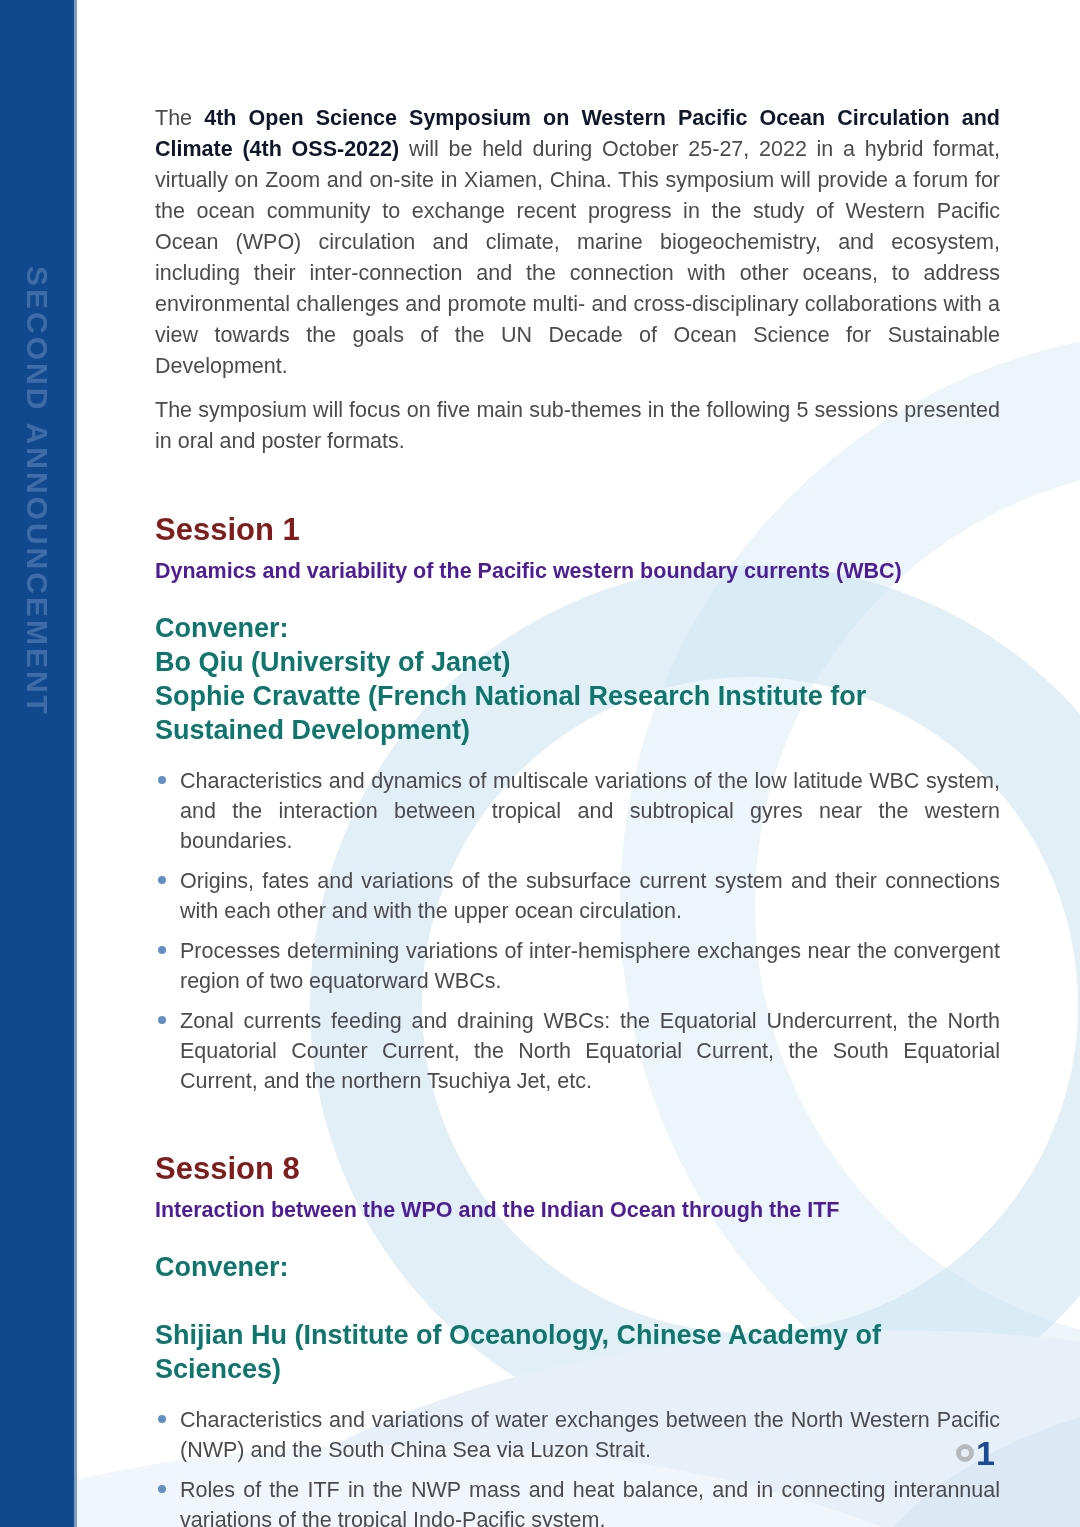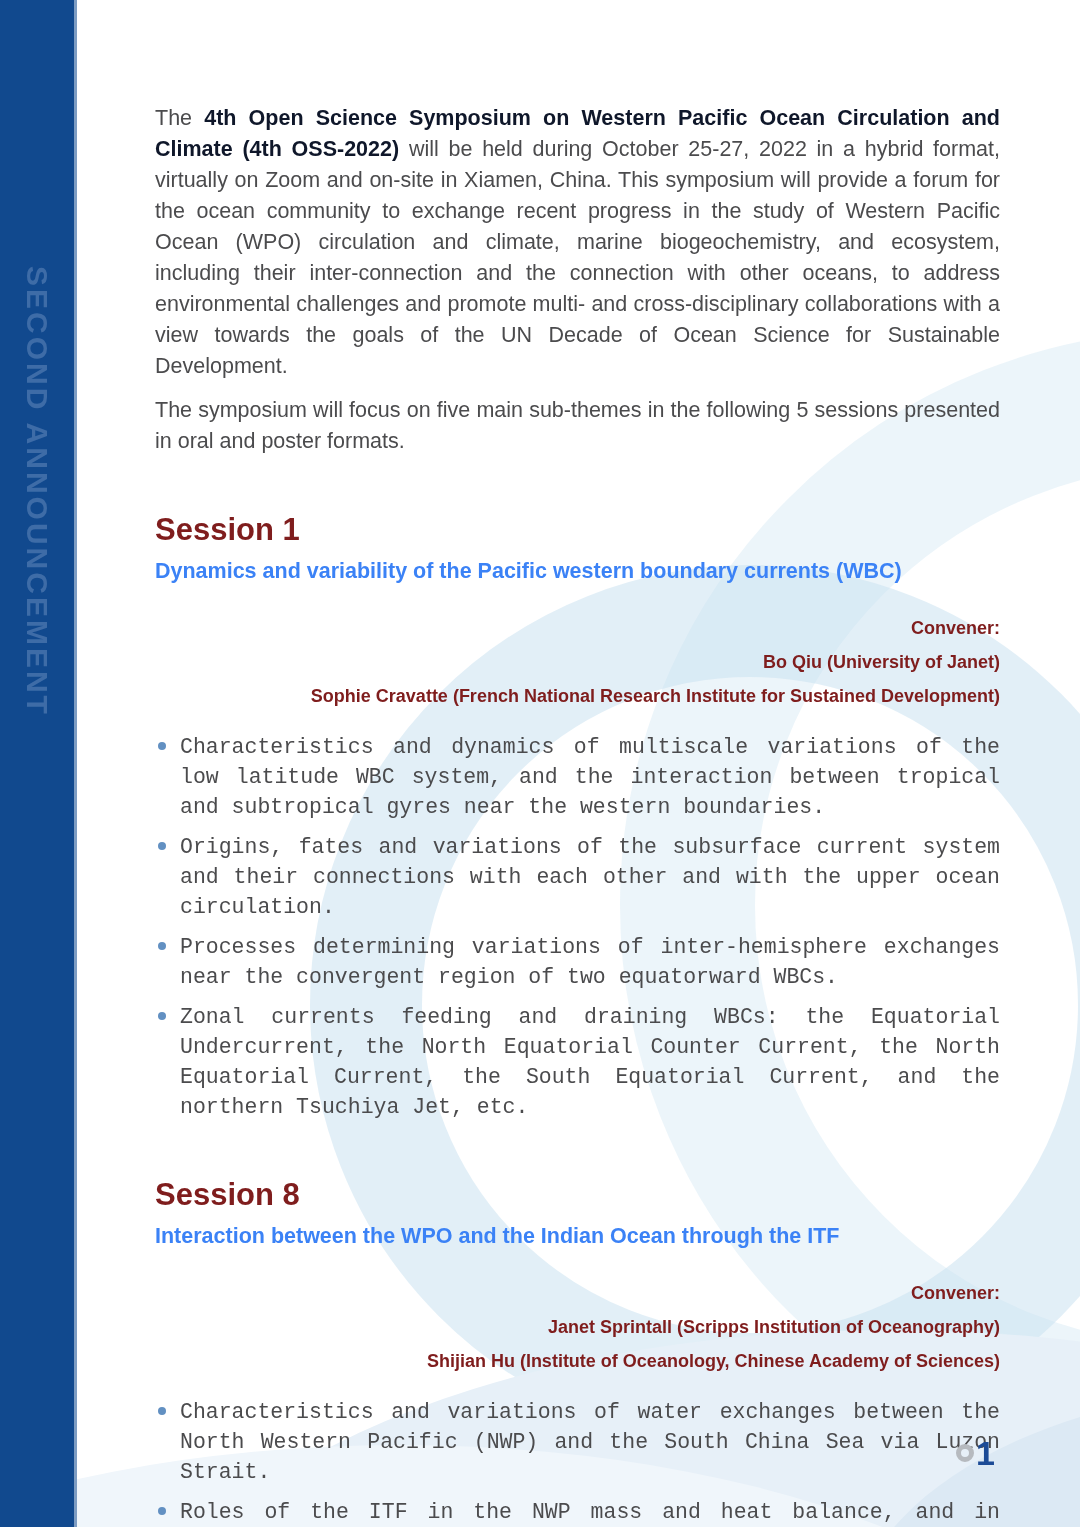--- a/index.html
+++ b/index.html
@@ -28,23 +28,23 @@
   .sidebar-text{
     writing-mode:vertical-rl;font-size:30px;font-weight:bold;color:#3E6CA7;
     letter-spacing:3px;padding-top:266px;white-space:nowrap;
   }
   
   .content{position:absolute;left:155px;top:0;width:845px;z-index:2;color:#4B4B4D;}
   .intro{margin:0;padding-top:103px;font-size:21.5px;line-height:31px;text-align:justify;}
   .intro2{margin:13px 0 0;font-size:21.5px;line-height:31px;text-align:justify;}
   .bold-blue{color:#0f172a;font-weight:bold;}
   .session-title{margin:55px 0 0;font-size:31px;font-weight:bold;color:#7f1d1d;}
-  .session-sub{margin:10px 0 0;font-size:21.5px;font-weight:bold;color:#3b82f6;line-height:27px;}
-  .convener{margin:26px 0 0;font-size:18px;line-height:34px;font-weight:bold;color:#7f1d1d;text-align:right;}
-  .topics{list-style:none;margin:19px 0 0;padding:0;font-family:Liberation Mono, monospace;}
+  .session-sub{margin:10px 0 0;font-size:21.5px;font-weight:bold;color:#4c1d95;line-height:27px;}
+  .convener{margin:26px 0 0;font-size:27px;line-height:34px;font-weight:bold;color:#0f766e;}
+  .topics{list-style:none;margin:19px 0 0;padding:0;}
   .topics li{position:relative;padding-left:25px;margin-bottom:10px;
     font-size:21.5px;line-height:30px;text-align:justify;}
   .topics .dot{position:absolute;left:3px;top:10px;width:8px;height:8px;
     border-radius:50%;background:#6290C2;}
   
   .pagenum-wrap{position:absolute;top:1436px;right:85px;z-index:2;
     display:flex;align-items:flex-start;}
   .ring-icon{width:8px;height:8px;border:5px solid #b6babf;border-radius:50%;
     margin:8px 2px 0 0;}
   .pagenum{font-size:34px;font-weight:bold;color:#1C4B96;line-height:34px;}
@@ -94,21 +94,21 @@
         <li><span class="dot"></span><span>Zonal currents feeding and draining WBCs: the Equatorial Undercurrent, the North Equatorial Counter Current, the North Equatorial Current, the South Equatorial Current, and the northern Tsuchiya Jet, etc.</span></li>
       </ul>
     </section>
 
     <section>
       <h1 class="session-title">Session 8</h1>
       <h2 class="session-sub">Interaction between the WPO and the Indian Ocean through the ITF</h2>
 
       <p class="convener">
         <span>Convener:</span><br>
-        <span>Janet Sprintall (Scripps Institution of Oceanography)</span><br>
+        <br>
         <span>Shijian Hu (Institute of Oceanology, Chinese Academy of Sciences)</span>
       </p>
 
       <ul class="topics">
         <li><span class="dot"></span><span>Characteristics and variations of water exchanges between the North Western Pacific (NWP) and the South China Sea via Luzon Strait.</span></li>
         <li><span class="dot"></span><span>Roles of the ITF in the NWP mass and heat balance, and in connecting interannual variations of the tropical Indo-Pacific system.</span></li>
 
       </ul>
     </section>
   </main>

